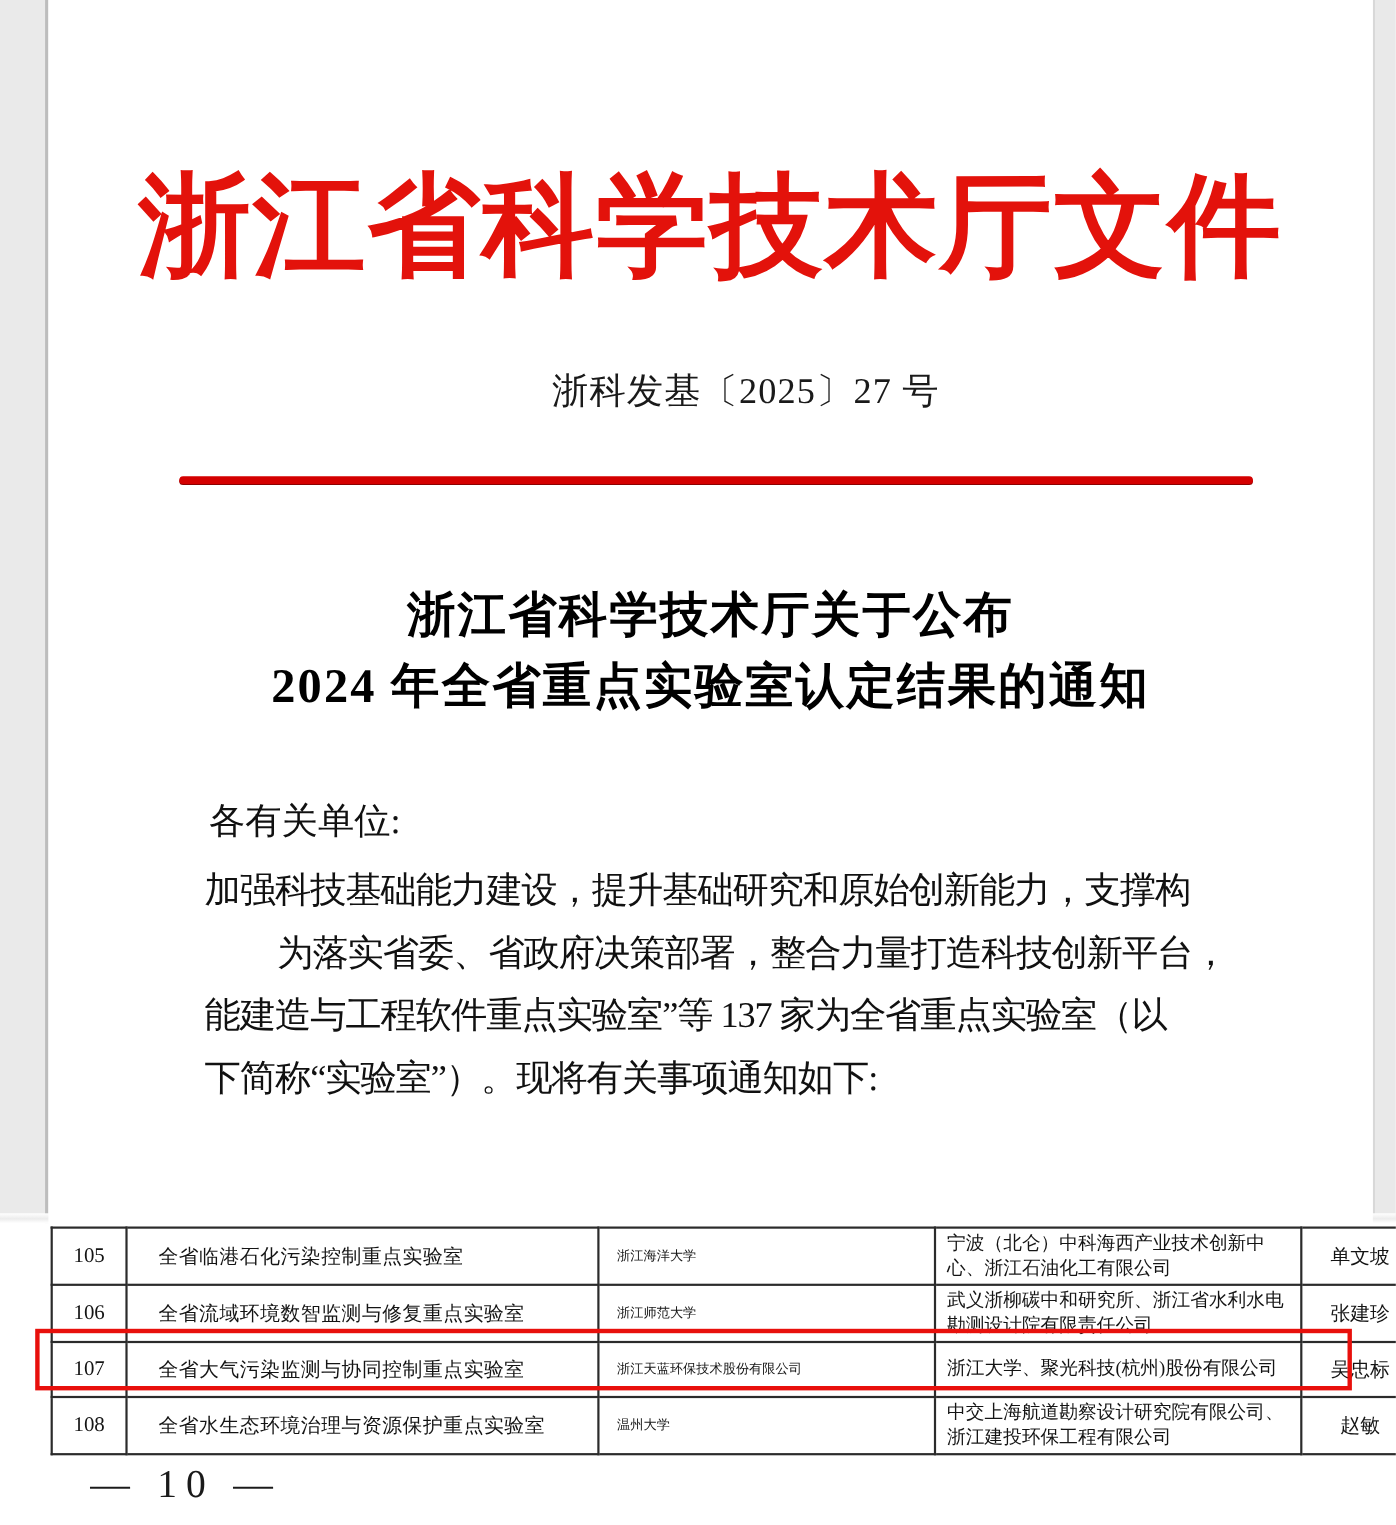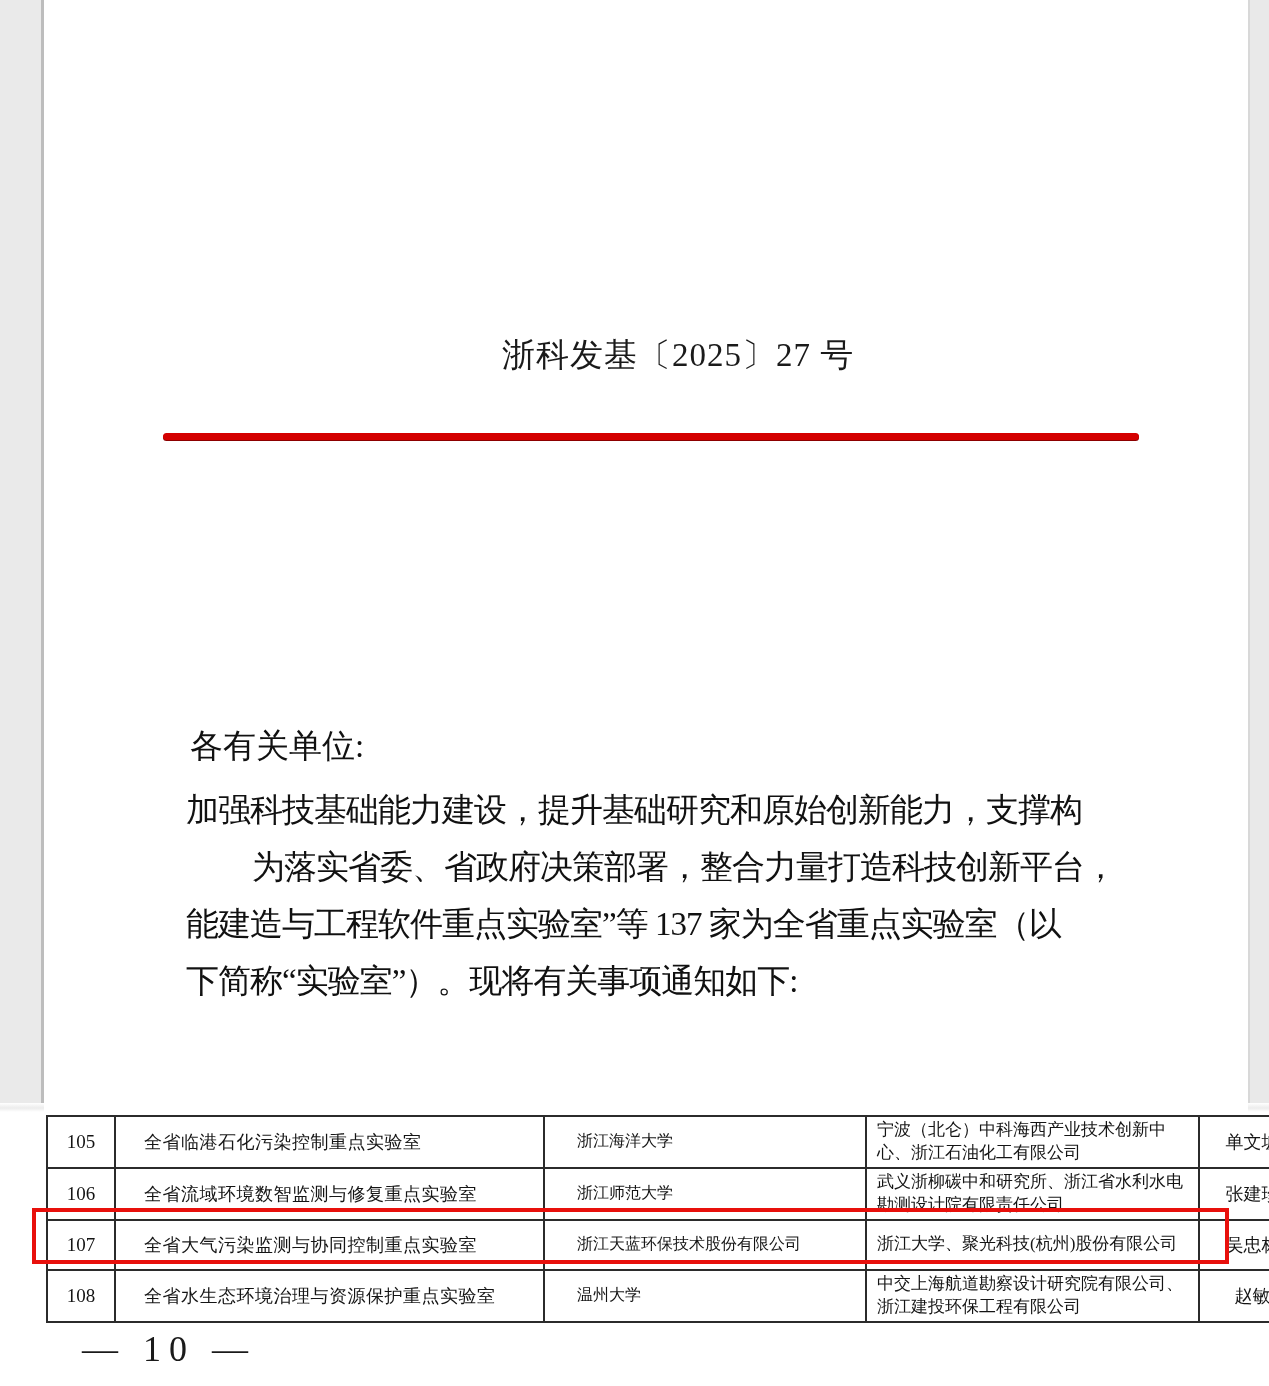--- a/index.html
+++ b/index.html
@@ -120,21 +120,21 @@
     width: 1167px;
     font-family: "Liberation Serif", "DejaVu Serif", serif;
   }
   table.lab-table td {
     border: 2px solid #2b2b2b;
     vertical-align: middle;
     overflow: hidden;
   }
   td.c-id   { width: 64px;  text-align: center; font-size: 19px; border-radius: 14px; }
   td.c-lab  { width: 398px; font-size: 18px; padding-left: 28px; letter-spacing: 0.5px; }
-  td.c-inst { width: 287px; font-size: 16px; padding-left: 32px; }
+  td.c-inst { width: 287px; font-size: 12px; padding-left: 16px; }
   td.c-part { width: 315px; font-size: 17px; line-height: 1.35; padding: 2px 6px 2px 10px; }
   td.c-head { width: 103px; text-align: center; font-size: 18px; }
   tr.r-105, tr.r-107 { height: 50px; }
   tr.r-106, tr.r-108 { height: 48px; }
 
   .highlight-box {
     position: absolute;
     left: 32px; top: 1208px;
     width: 1197px; height: 56px;
     border: 4px solid #e8100c;
@@ -153,23 +153,28 @@
 </head>
 <body>
 
 <div class="canvas">
 
   <div class="grey-left"></div>
   <div class="grey-right"></div>
   <div class="seam"></div>
 
   <div class="page">
+    <div class="org-title">浙江省科学技术厅文件</div>
     <div class="doc-no">浙科发基〔2025〕27 号</div>
     <div class="red-line"></div>
 
+    <div class="notice-title">
+      <div class="tline">浙江省科学技术厅关于公布</div>
+      <div class="tline">2024 年全省重点实验室认定结果的通知</div>
+    </div>
 
     <div class="salutation">各有关单位:</div>
 
     <div class="body-block">
       <div class="body-line">加强科技基础能力建设，提升基础研究和原始创新能力，支撑构</div>
       <div class="body-line indent">为落实省委、省政府决策部署，整合力量打造科技创新平台，</div>
       <div class="body-line">能建造与工程软件重点实验室”等 137 家为全省重点实验室（以</div>
       <div class="body-line">下简称“实验室”）。现将有关事项通知如下:</div>
     </div>
   </div>

